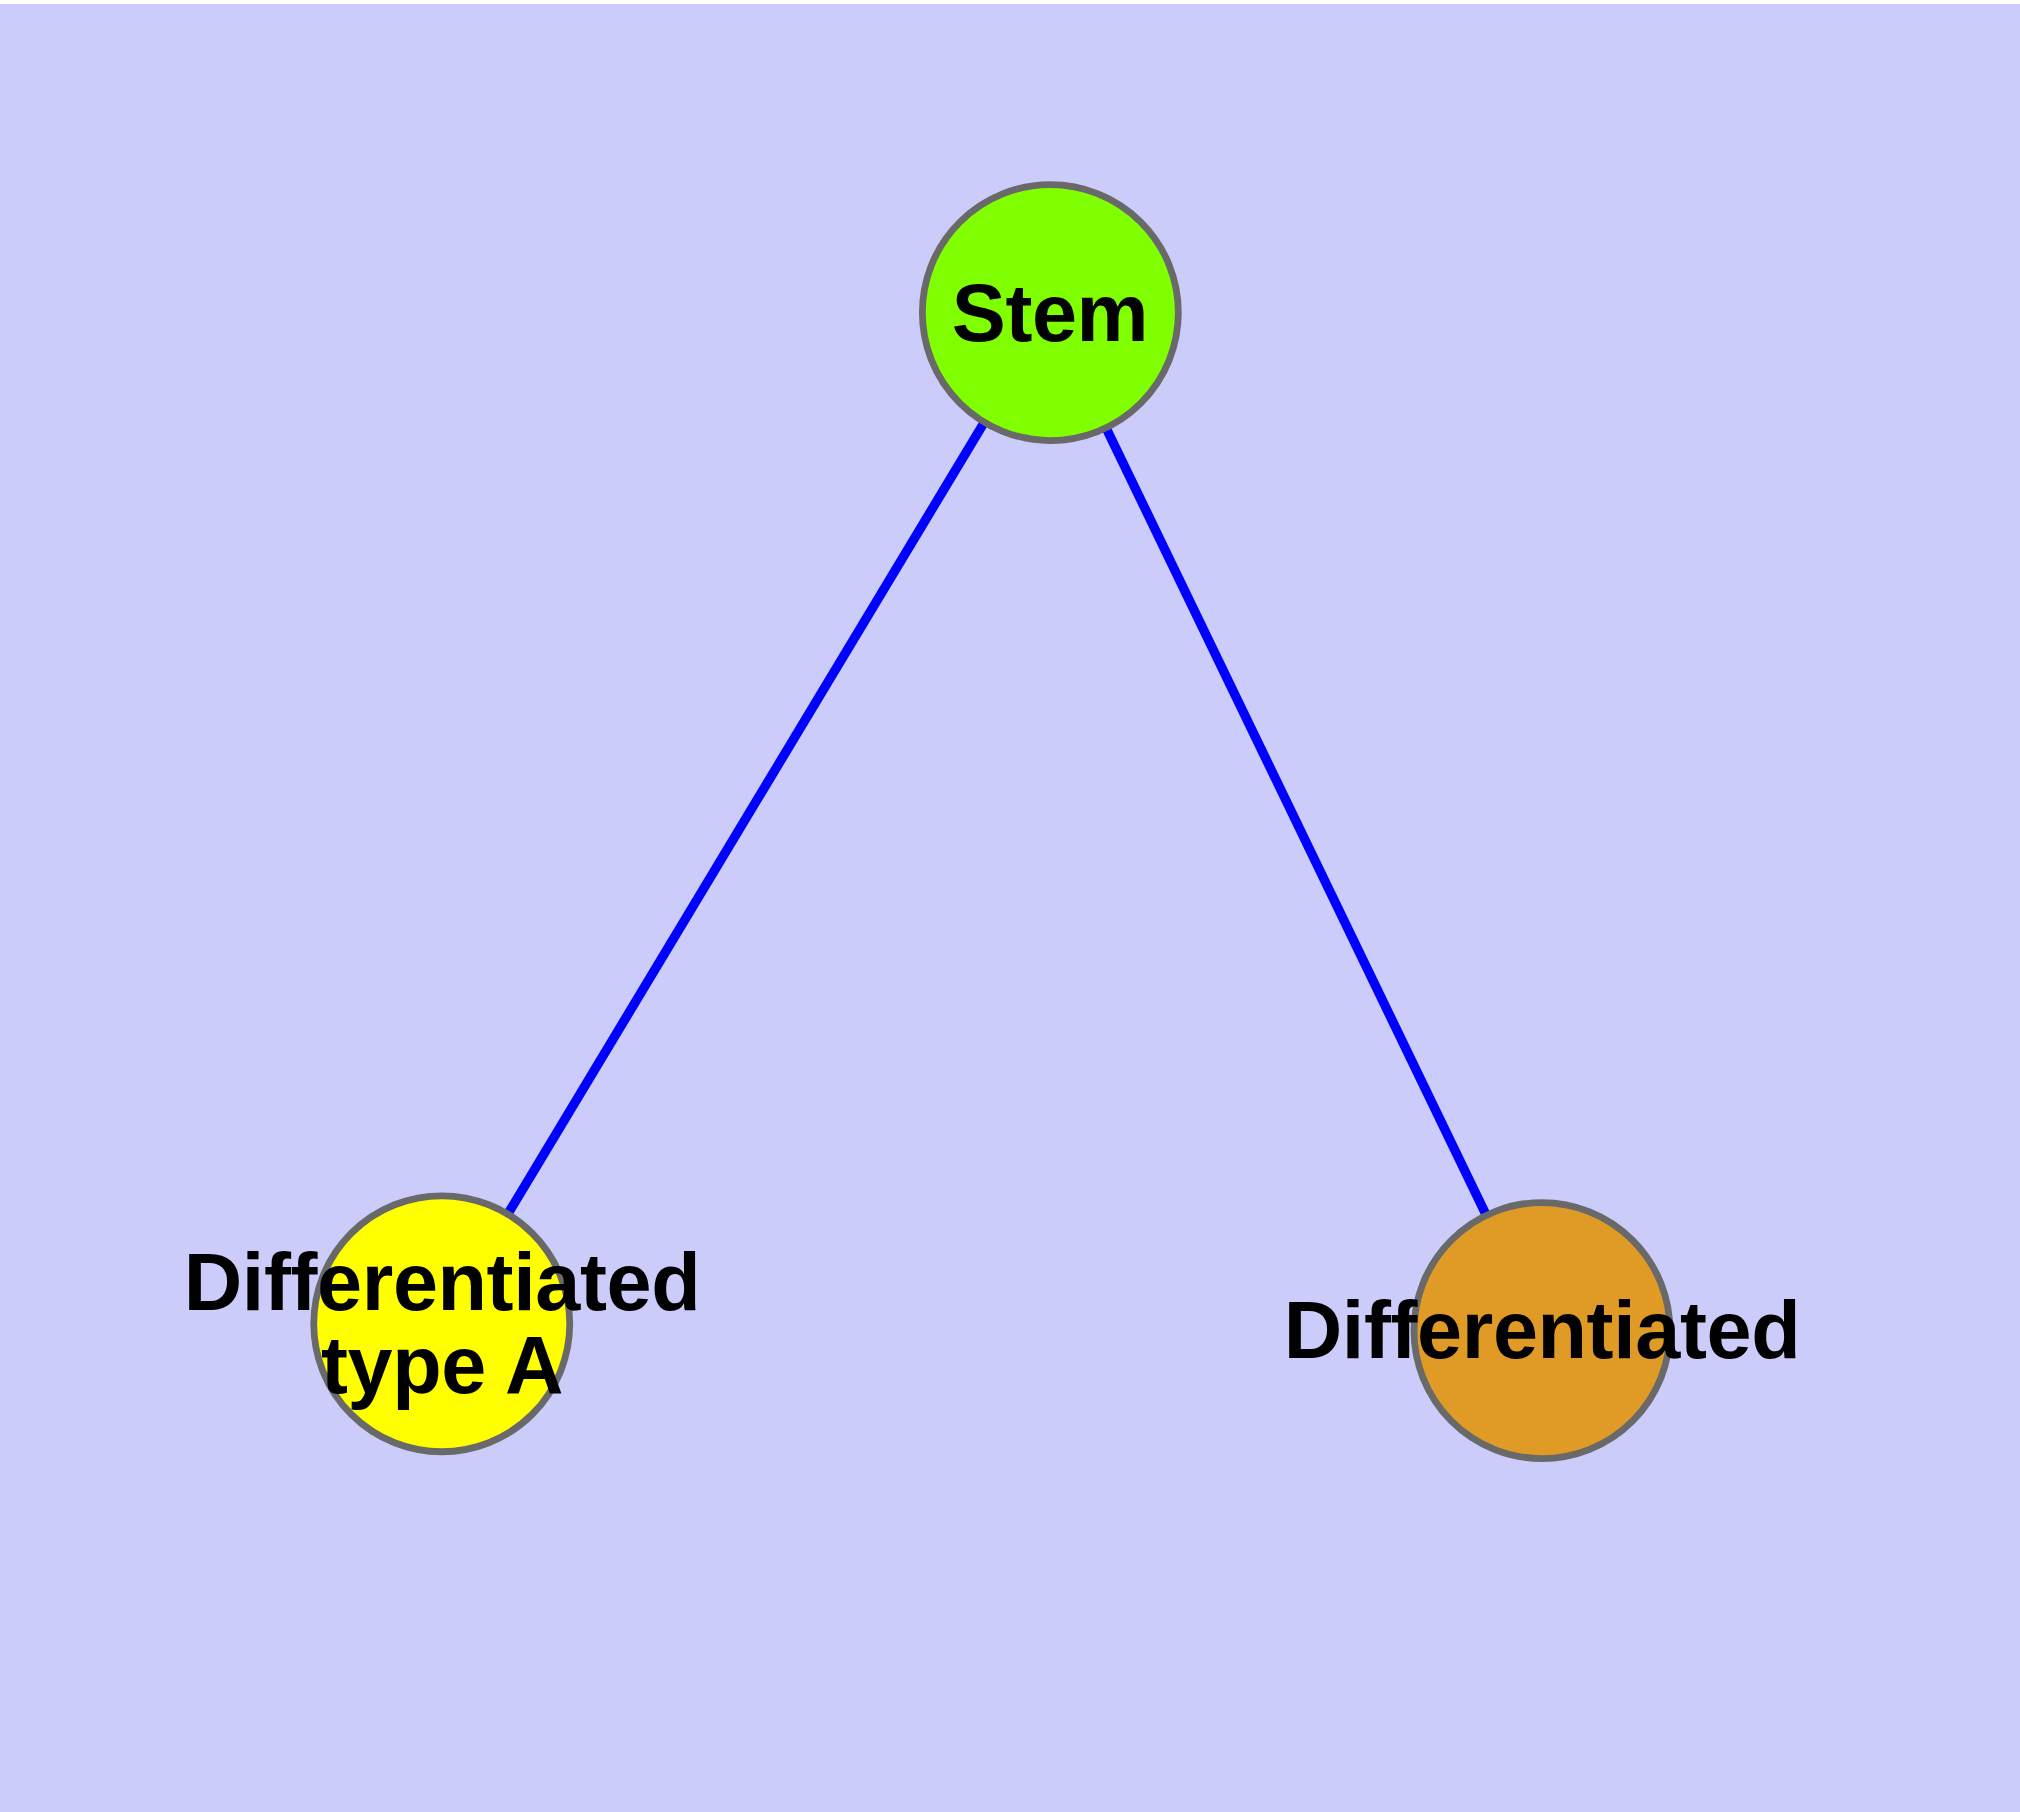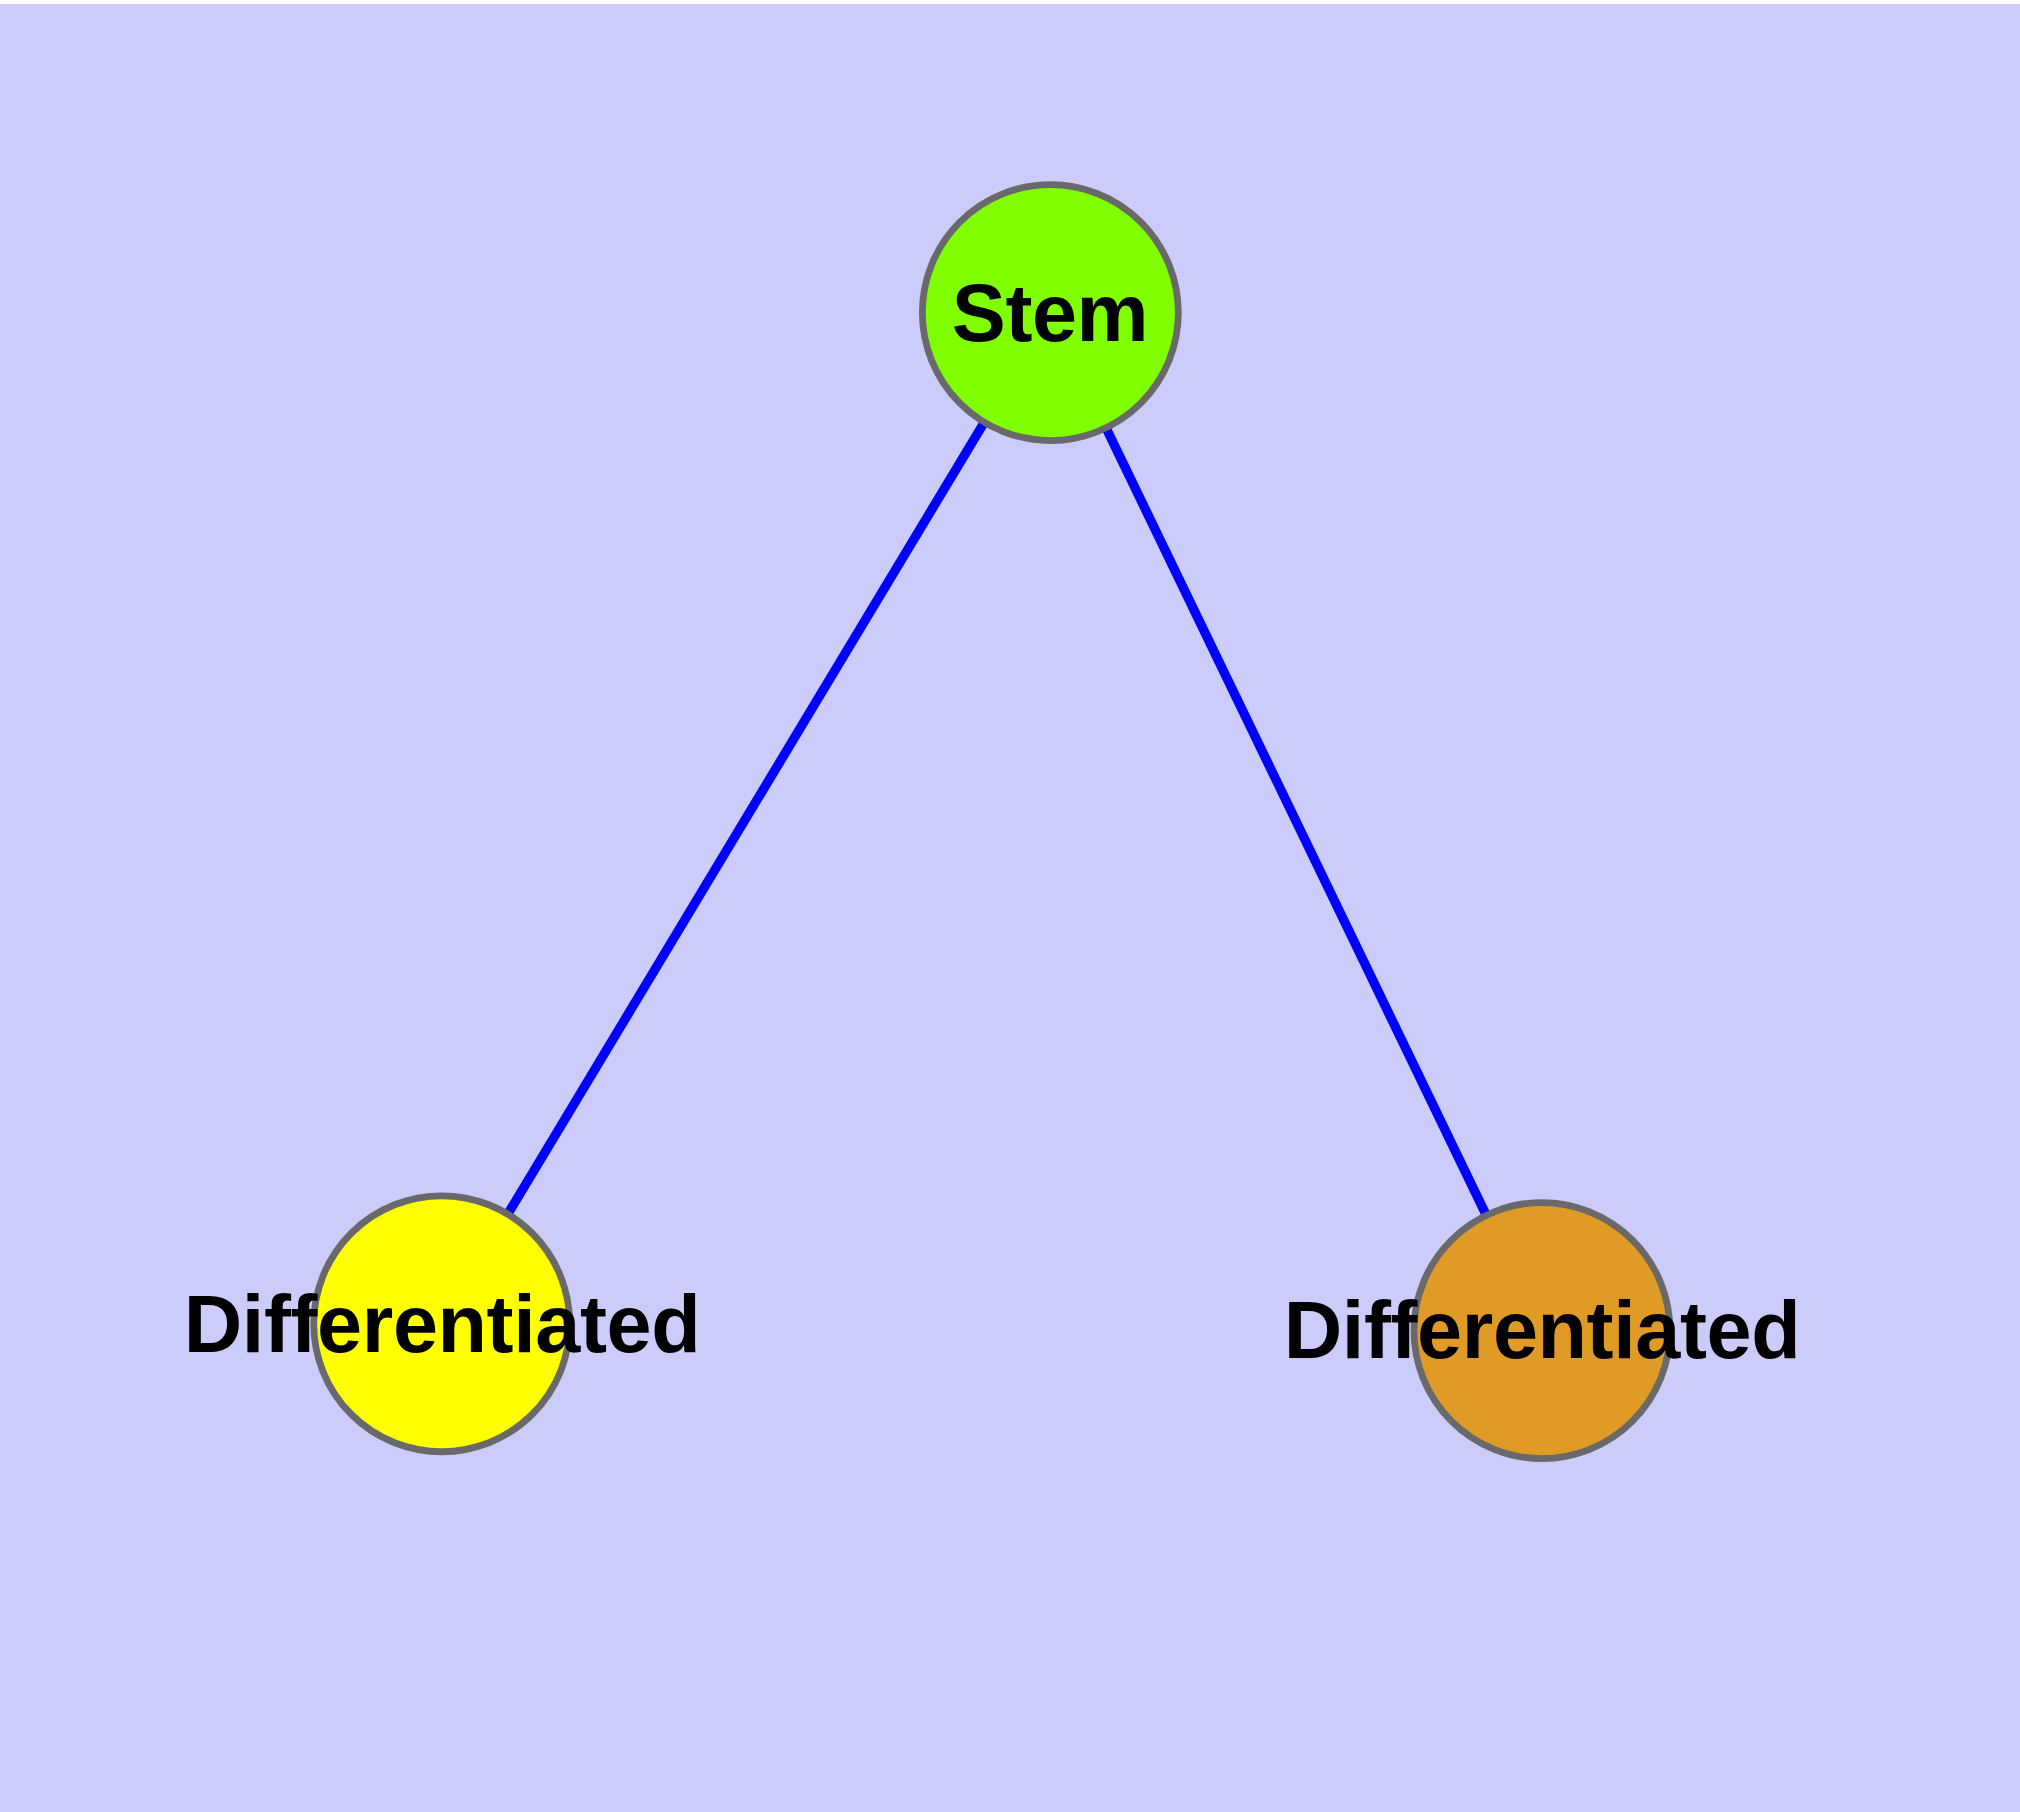--- a/index.html
+++ b/index.html
@@ -75,20 +75,21 @@
           <circle cx="1819" cy="1565" r="151" class="node-circle" fill="#e09b26" stroke="#696969" stroke-width="8"></circle>
         </g>
     </svg>
 
     <div id="labels-layer">
         <div class="node-label" style="left: 1050px; top: 309px;">
           <span class="lbl-line">Stem</span>
         </div>
         <div class="node-label" style="left: 442px; top: 1320px;">
           <span class="lbl-line">Differentiated</span>
+          <span class="lbl-line">type A</span>
         </div>
         <div class="node-label" style="left: 1542px; top: 1326px;">
           <span class="lbl-line">Differentiated</span>
         </div>
       </div>
 
   </div>
 </div>
 
 

